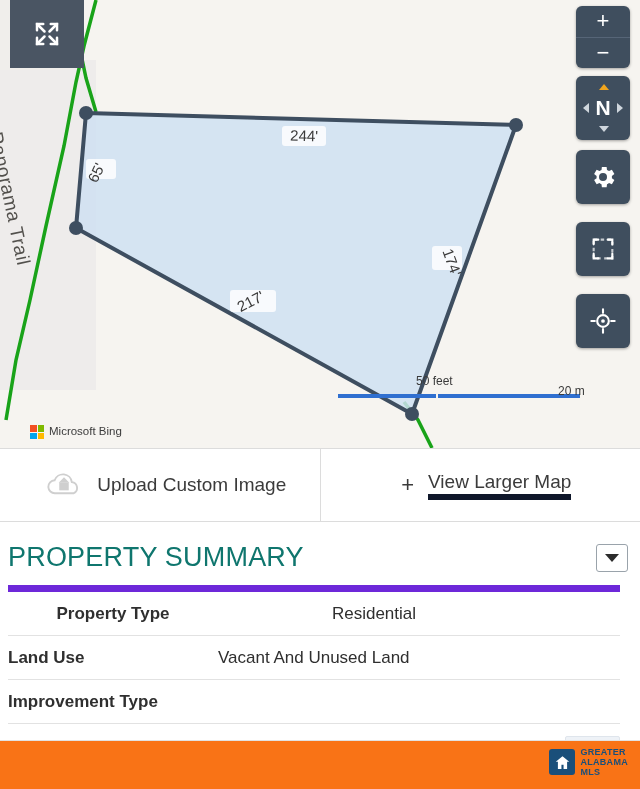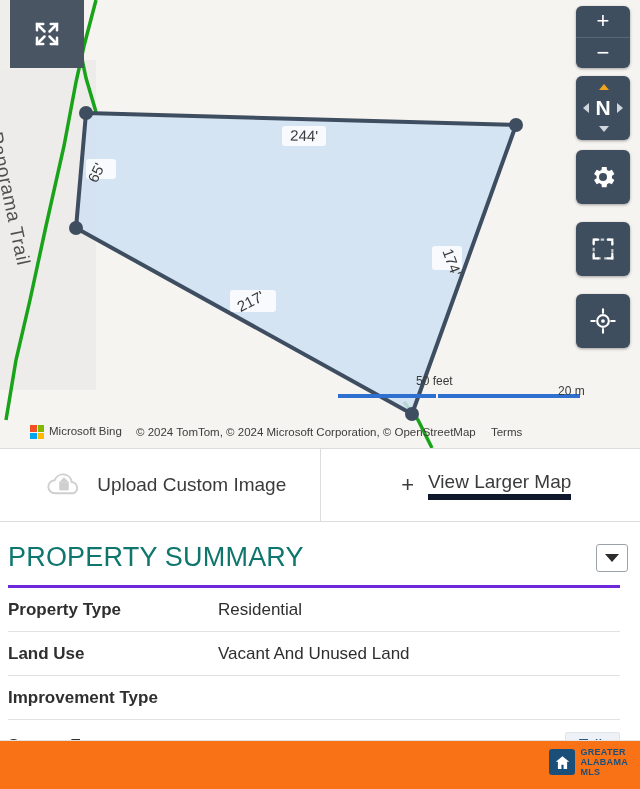--- a/index.html
+++ b/index.html
@@ -221,21 +221,21 @@
     border-top: 8px solid #2c2c2c;
   }
 
   table.props {
     width: 612px;
     margin: 0 8px;
     border-collapse: collapse;
     table-layout: fixed;
   }
   table.props tr { border-top: 1px solid #e2e2e2; }
-  table.props tr:first-child { border-top: 3px solid #6d28d9; }
+  table.props tr:first-child { border-top: 7px solid #6d28d9; text-align: center; }
   table.props td {
     padding: 12px 0 11px 0;
     font-size: 17px;
     color: #2f2f2f;
     vertical-align: middle;
   }
   td.label { width: 210px; font-weight: bold; color: #222; }
   td.value { color: #3a3a3a; }
   td.action { width: 90px; text-align: right; padding-right: 8px; }
   .edit-link {
@@ -330,25 +330,20 @@
   <div class="scale-text" style="left:532px; top:384px;">20 m</div>
 
   <div class="bing-logo">
     <span class="bing-squares">
       <i style="background:#f25022"></i>
         <i style="background:#7fba00"></i>
         <i style="background:#00a4ef"></i>
         <i style="background:#ffb900"></i>
     </span>
     <span class="bing-text">Microsoft Bing</span>
-  </div>
-  <div class="attrib">
-    <span>© 2024 TomTom,  © 2024 Microsoft Corporation,</span>
-    <span>© OpenStreetMap</span>
-    <span class="terms">Terms</span>
   </div>
 
   <div class="expand-btn">
     <svg width="30" height="30" viewBox="0 0 24 24" fill="none" stroke="#ffffff" stroke-width="2" stroke-linecap="round">
       <path d="M4 9V4h5"></path>
         <path d="M20 9V4h-5"></path>
         <path d="M4 15v5h5"></path>
         <path d="M20 15v5h-5"></path>
       <path d="M4 4l6 6"></path>
         <path d="M20 4l-6 6"></path>

